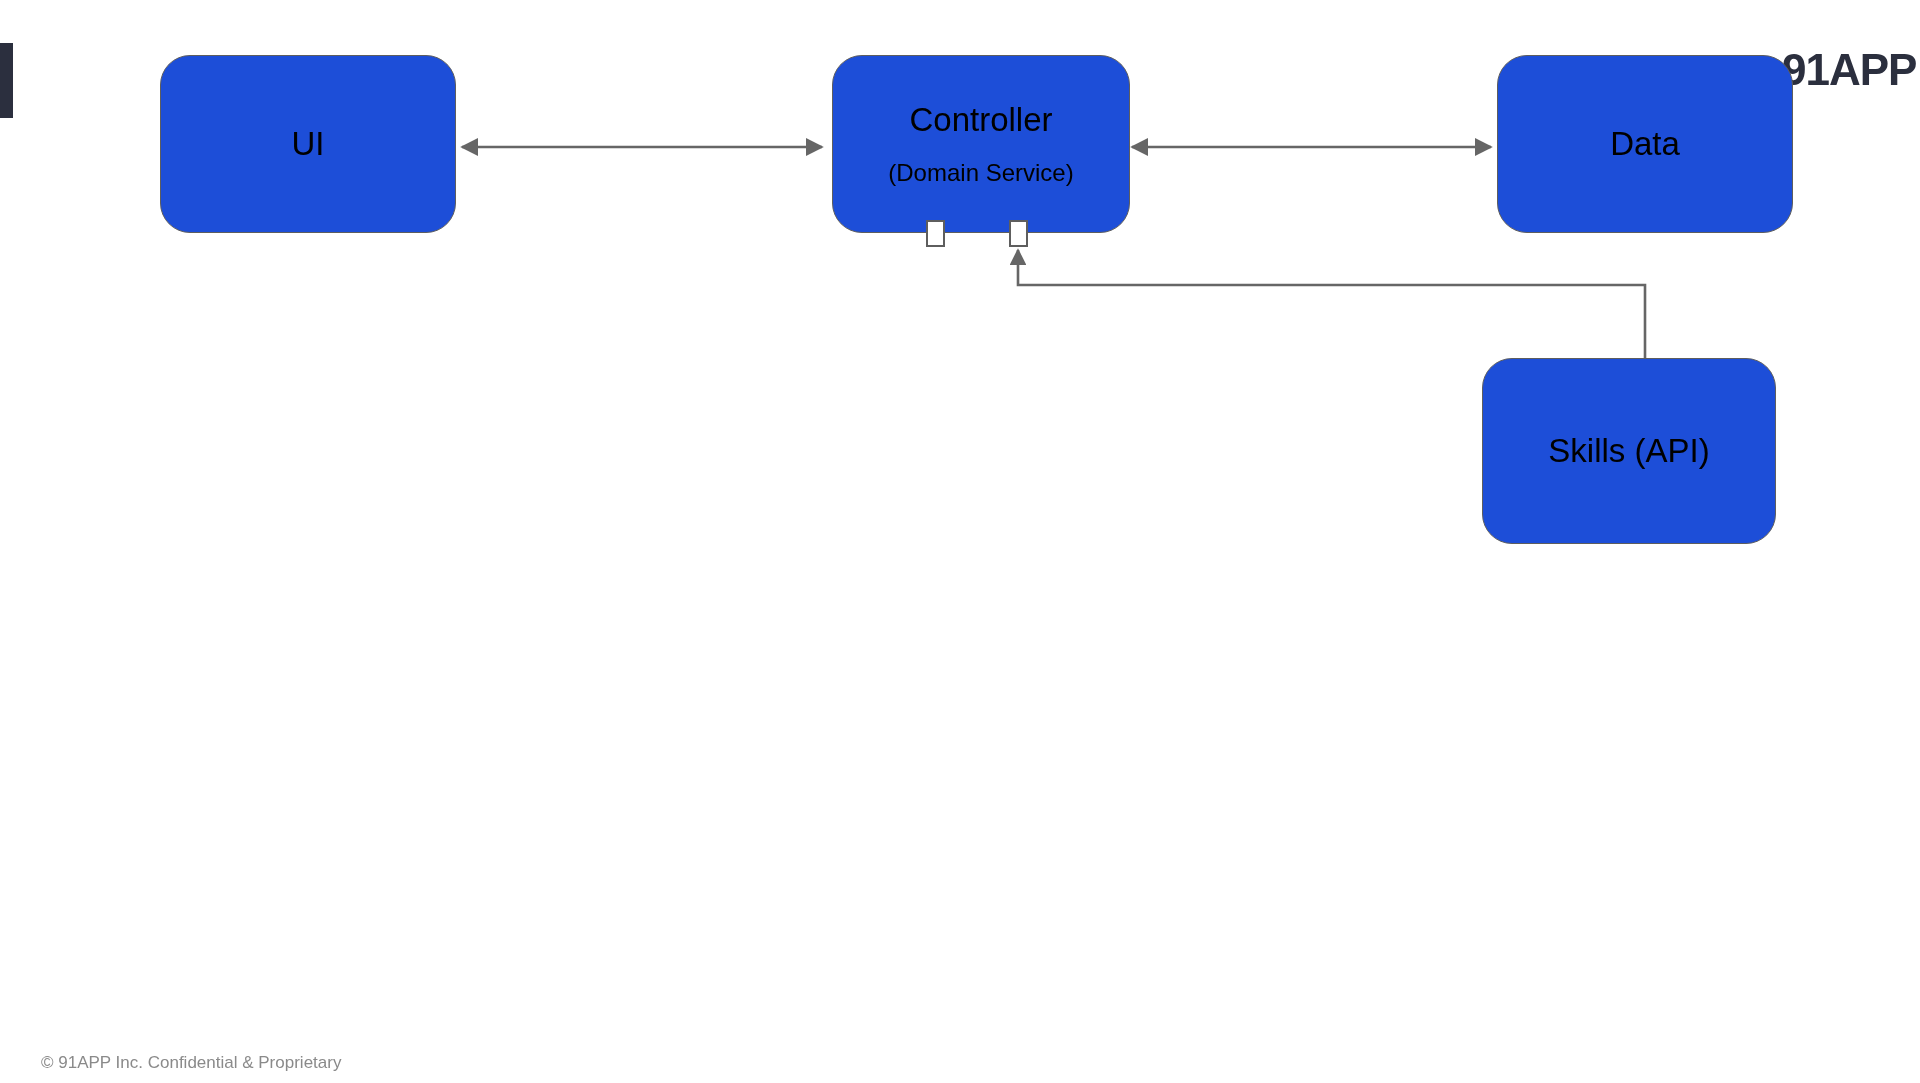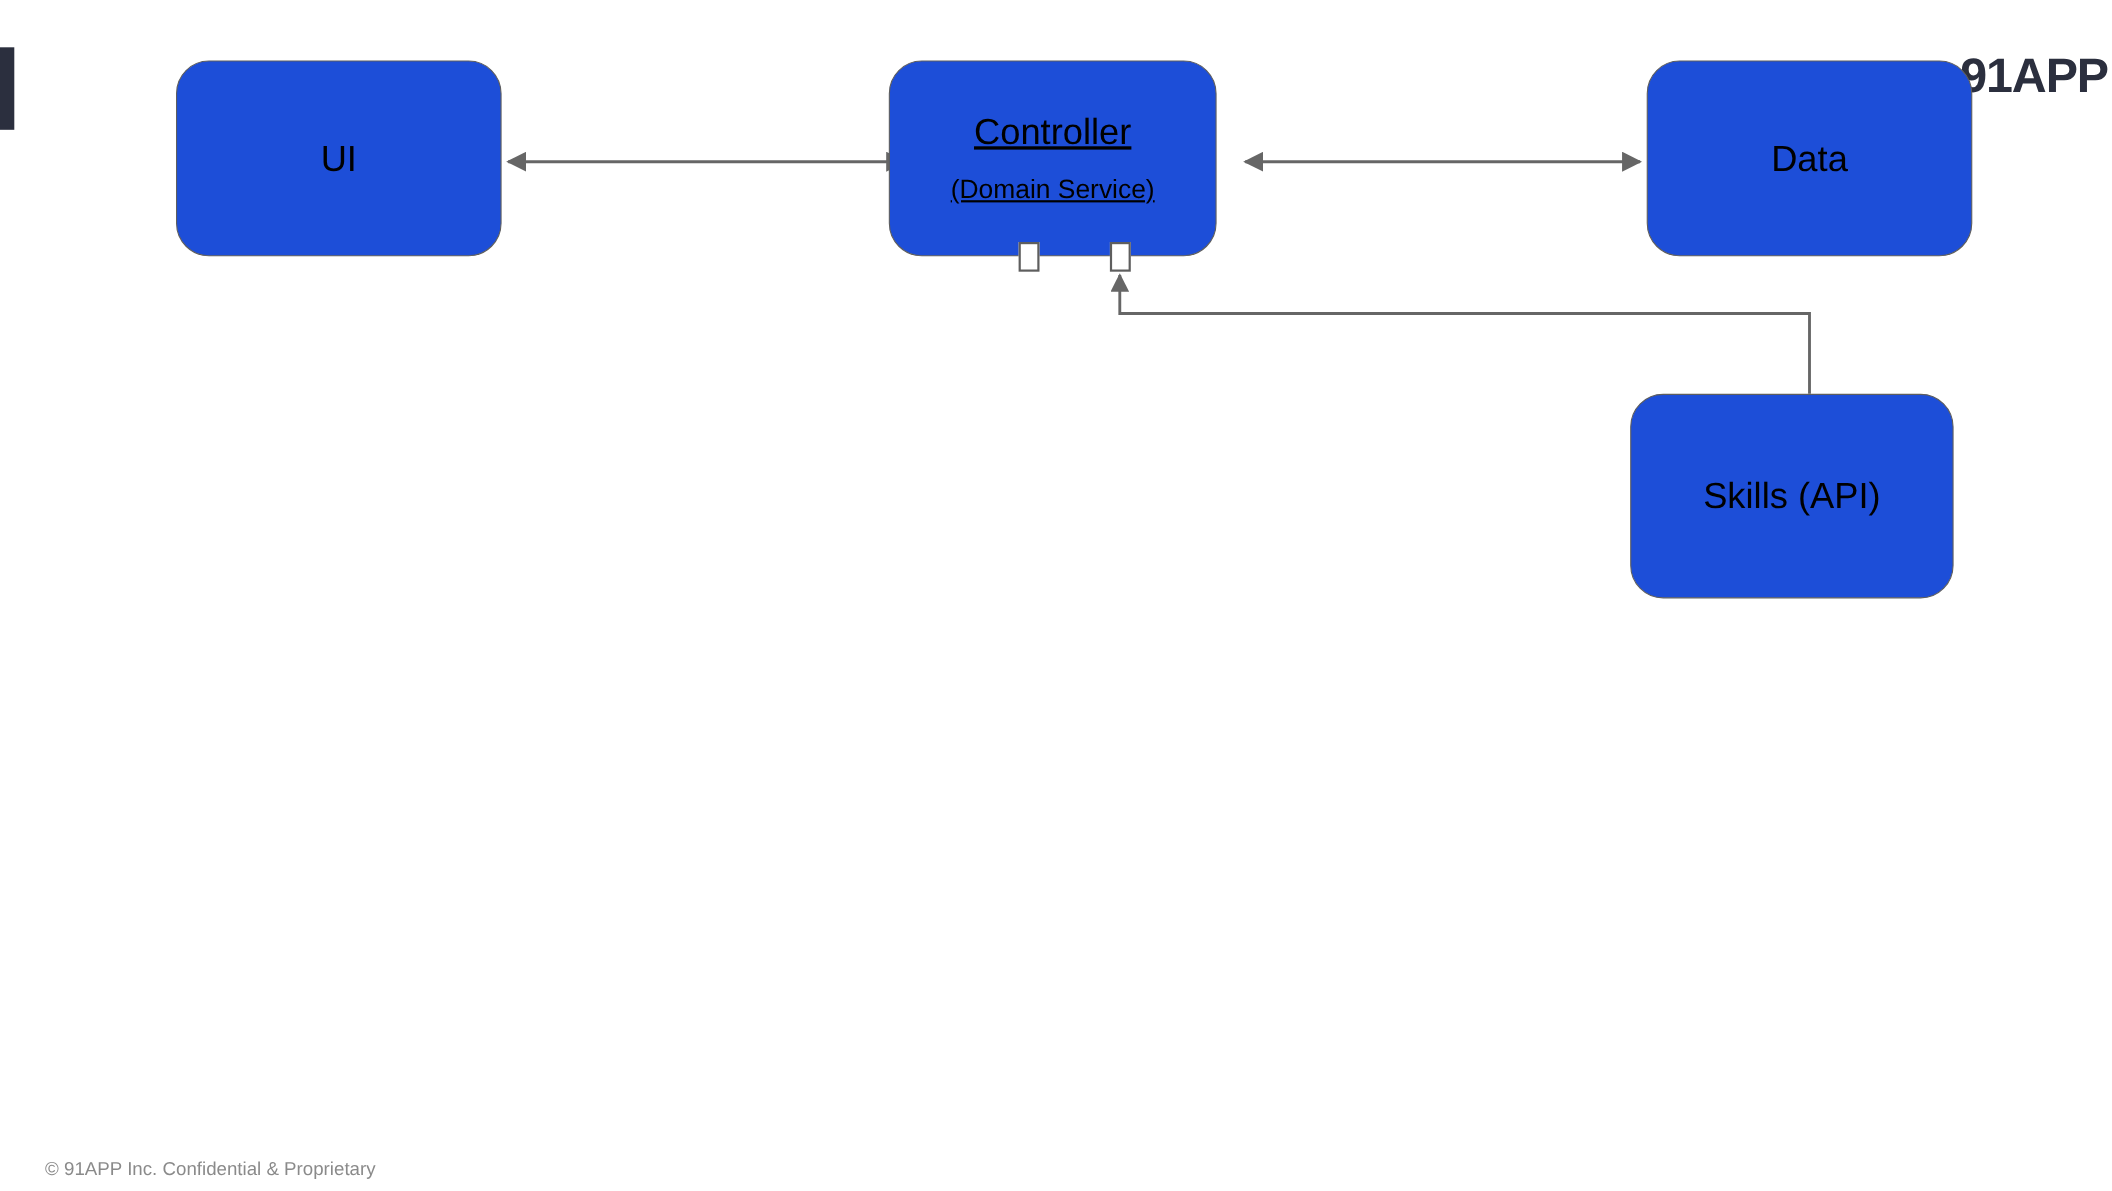--- a/index.html
+++ b/index.html
@@ -72,21 +72,21 @@
   }
   .node-subtitle {
     font-size: 24px;
     color: #000000;
     line-height: 1.2;
     margin-top: 19px;
     white-space: nowrap;
   }
 
   #node-ui         { left: 160px;  top: 55px;  width: 296px; height: 178px; }
-  #node-controller { left: 808px;  top: 55px;  width: 298px; height: 178px; text-decoration: underline; }
+  #node-controller { left: 832px;  top: 55px;  width: 298px; height: 178px; }
   #node-data       { left: 1497px; top: 55px;  width: 296px; height: 178px; }
   #node-skills     { left: 1482px; top: 358px; width: 294px; height: 186px; }
 
   
   #connectors {
     position: absolute;
     left: 0;
     top: 0;
     width: 1920px;
     height: 1083px;

